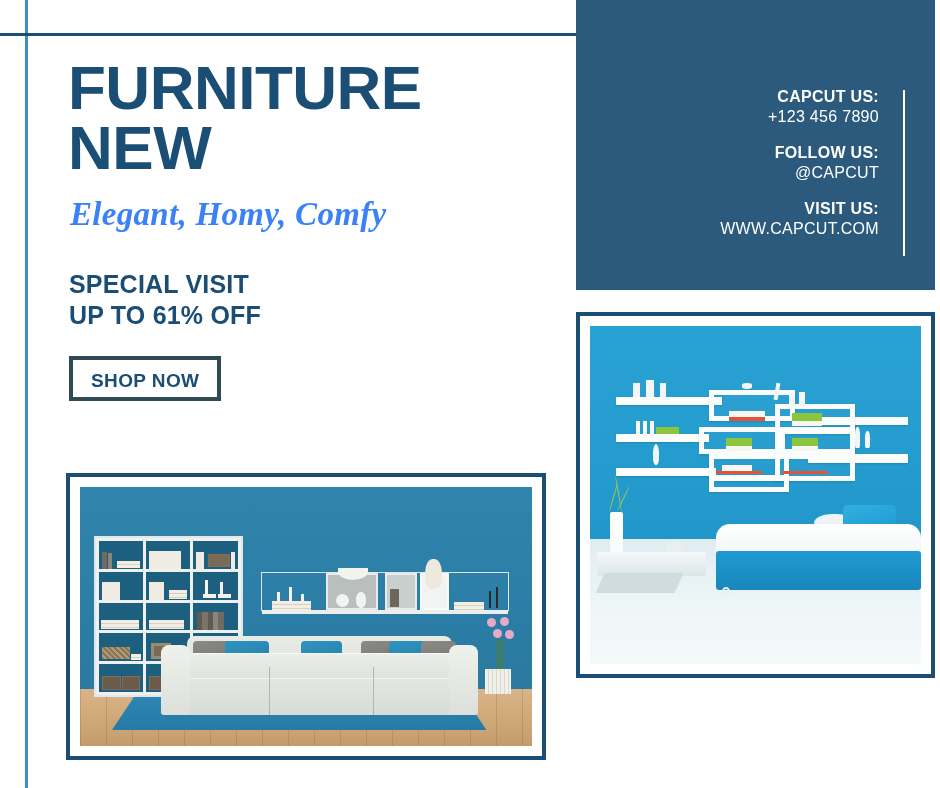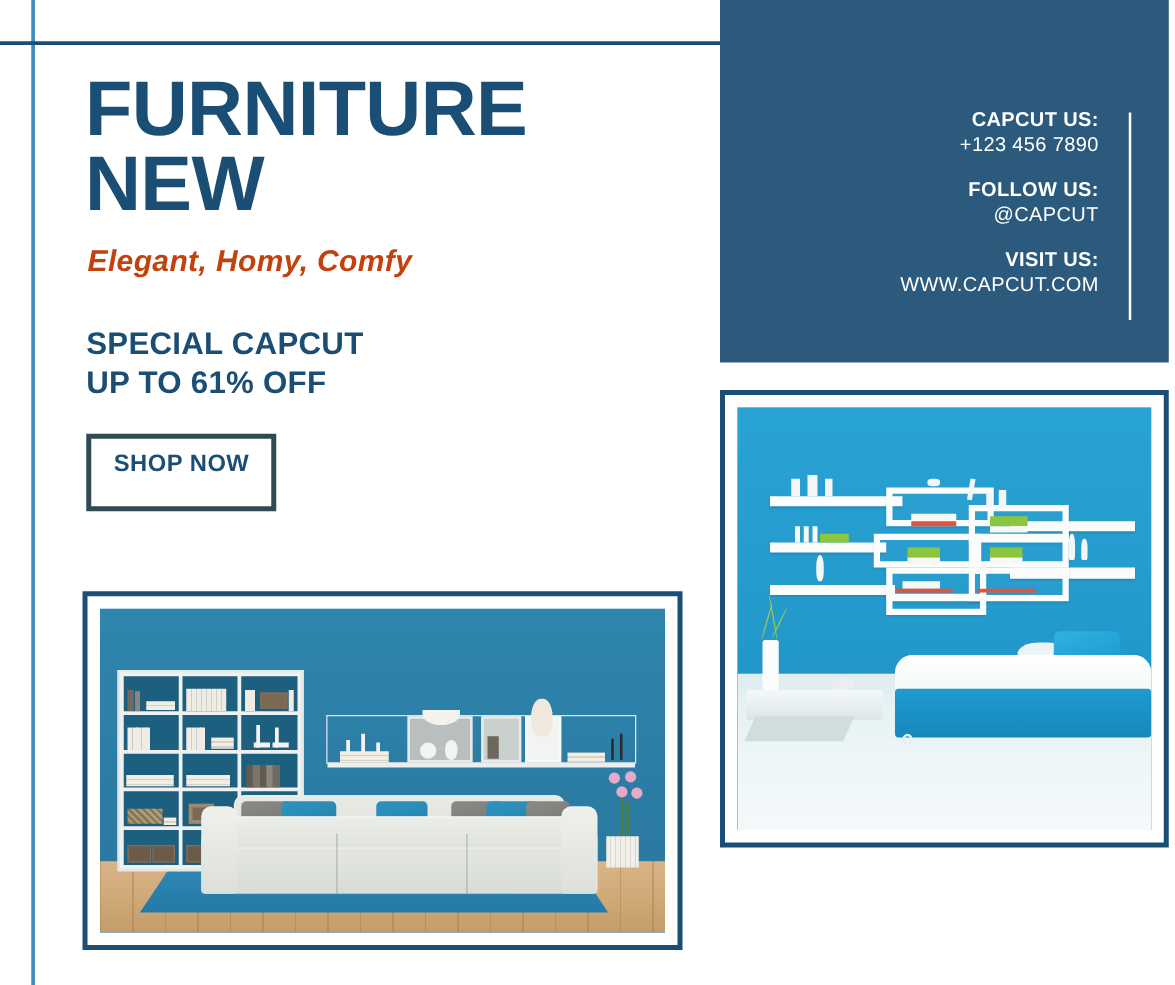--- a/index.html
+++ b/index.html
@@ -16,30 +16,30 @@
   .hrule{position:absolute;left:0;top:33px;width:862px;height:3px;background:#1b4e74;}
 
   
   .left{position:absolute;left:68px;top:58px;width:480px;}
   .headline{
     color:#1b4e74;font-weight:bold;font-size:62px;line-height:0.97;
     letter-spacing:-0.5px;margin:0;
   }
   .headline span{display:block;}
   .subtitle{
-    font-family:Liberation Sans, sans-serif;font-style:italic;font-weight:bold;
-    color:#c2410c;font-size:24px;margin:18px 0 0 2px;letter-spacing:0.3px;
+    font-family:Liberation Serif, serif;font-style:italic;font-weight:bold;
+    color:#3b82f6;font-size:33px;margin:18px 0 0 2px;letter-spacing:0.3px;
   }
   .offer{color:#1b4e74;font-weight:bold;font-size:25px;line-height:1.22;margin:36px 0 0 1px;letter-spacing:0.2px;}
   .offer span{display:block;}
   .shopbtn{
     display:inline-block;margin-top:26px;margin-left:1px;
     border:4px solid #2f4a52;background:#fff;color:#1b4e74;
     font-weight:bold;font-size:19px;letter-spacing:0.4px;
-    padding:10px 18px 22px 18px;
+    padding:10px 18px 5px 18px;
   }
 
   
   .frame{position:absolute;border:4px solid #1b4e74;background:#fff;box-sizing:border-box;}
   .frame .inner{position:absolute;left:10px;top:10px;right:10px;bottom:10px;overflow:hidden;background:#2e86b0;}
 
   
   #photo-living{left:66px;top:473px;width:480px;height:287px;}
   
   #photo-bedroom{left:576px;top:312px;width:359px;height:366px;}
@@ -156,21 +156,21 @@
   <div class="vrule"></div>
   <div class="hrule"></div>
 
   <div class="left">
     <h1 class="headline">
       <span>FURNITURE</span>
       <span>NEW</span>
     </h1>
     <div class="subtitle">Elegant, Homy, Comfy</div>
     <div class="offer">
-      <span>SPECIAL CAPCUT</span>
+      <span>SPECIAL VISIT</span>
       <span>UP TO 61% OFF</span>
     </div>
     <div class="shopbtn">SHOP NOW</div>
   </div>
 
   <div class="frame" id="photo-living">
     <div class="inner">
       <div class="lr">
         <div class="lr-floor"></div>
         <div class="lr-rug"></div>

